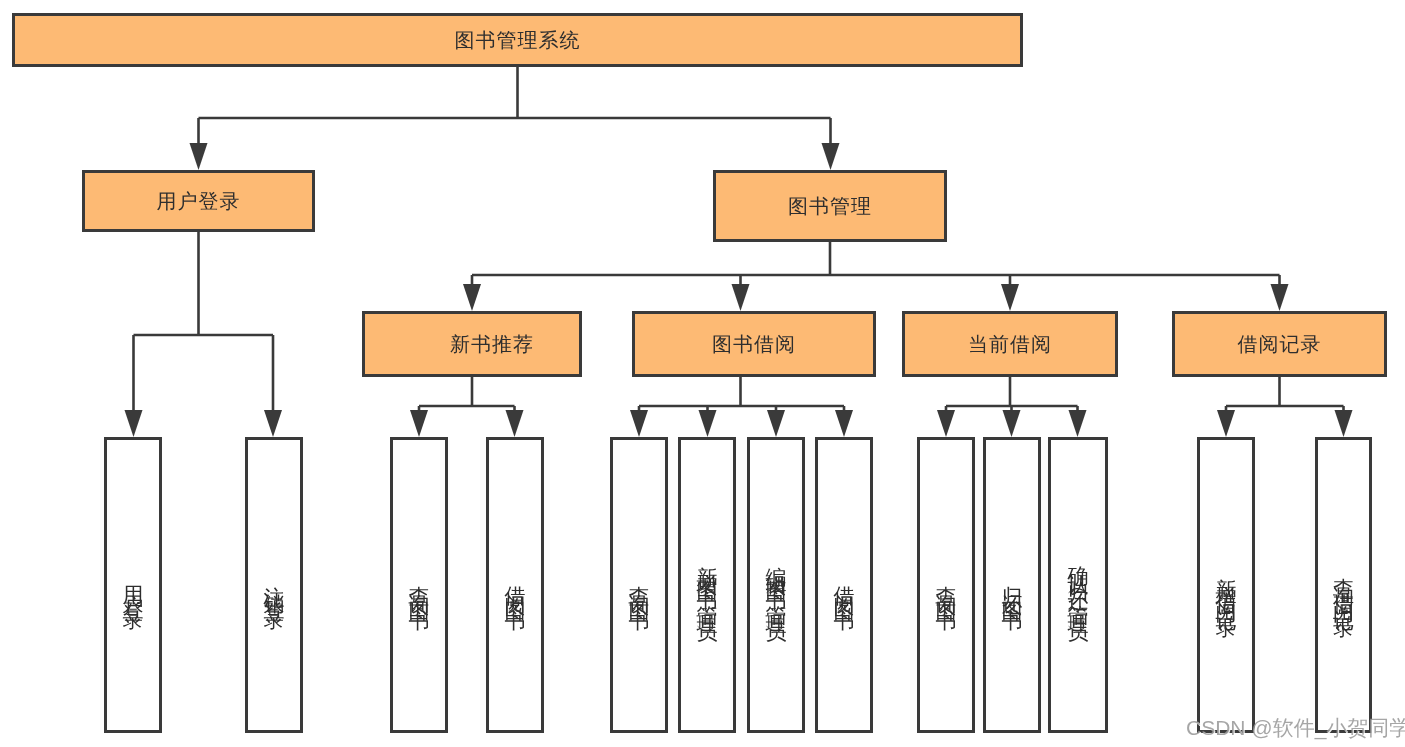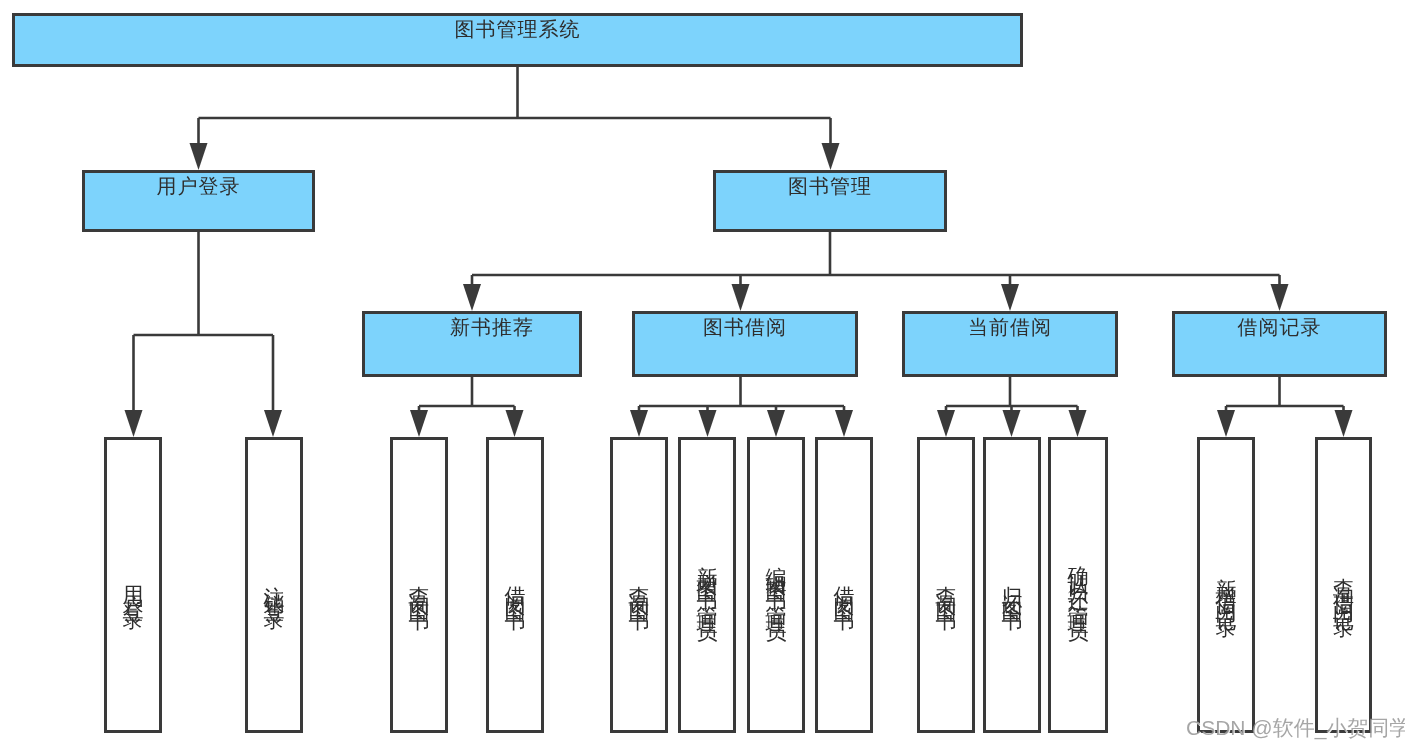--- a/index.html
+++ b/index.html
@@ -17,23 +17,23 @@
   }
   #wires {
     position: absolute;
     left: 0; top: 0;
     width: 1405px; height: 747px;
   }
   .hbox {
     position: absolute;
     box-sizing: border-box;
     border: 3px solid #3a3a3a;
-    background: #7dd3fc;
+    background: #fdba74;
     display: flex;
-    align-items: flex-start;
+    align-items: center;
     justify-content: center;
     font-size: 20px;
     letter-spacing: 1px;
     color: #2e2e2e;
     white-space: nowrap;
   }
   .vbox {
     position: absolute;
     box-sizing: border-box;
     border: 3px solid #3a3a3a;
@@ -139,28 +139,28 @@
     </g>
   </svg>
 
   <div class="hbox" style="left:12px; top:13px; width:1011px; height:54px;">
     <span>图书管理系统</span>
   </div>
 
   <div class="hbox" style="left:82px; top:170px; width:233px; height:62px;">
     <span>用户登录</span>
   </div>
-  <div class="hbox" style="left:713px; top:170px; width:234px; height:62px;">
+  <div class="hbox" style="left:713px; top:170px; width:234px; height:72px;">
     <span>图书管理</span>
   </div>
 
   <div class="hbox" style="left:362px; top:311px; width:220px; height:66px;padding-left:40px;">
     <span>新书推荐</span>
   </div>
-  <div class="hbox" style="left:632px; top:311px; width:226px; height:66px;">
+  <div class="hbox" style="left:632px; top:311px; width:244px; height:66px;">
     <span>图书借阅</span>
   </div>
   <div class="hbox" style="left:902px; top:311px; width:216px; height:66px;">
     <span>当前借阅</span>
   </div>
   <div class="hbox" style="left:1172px; top:311px; width:215px; height:66px;">
     <span>借阅记录</span>
   </div>
 
   <div class="vbox" style="left:104px;">用户登录</div>

